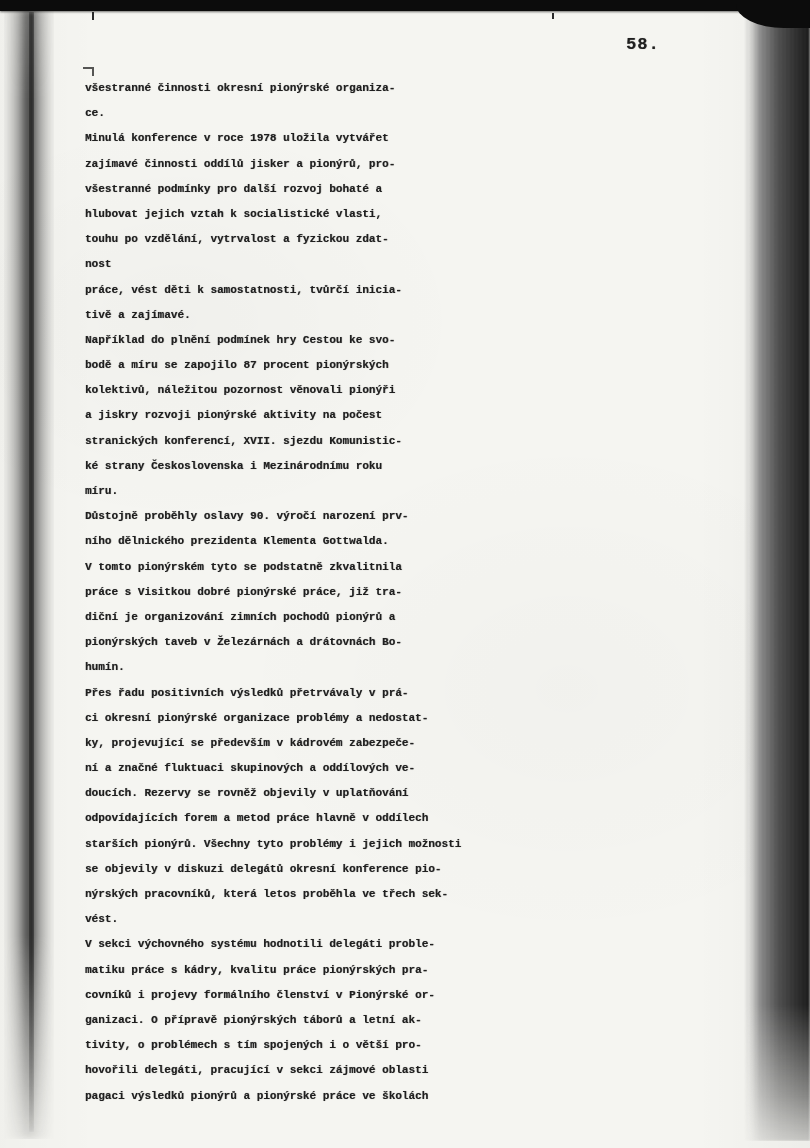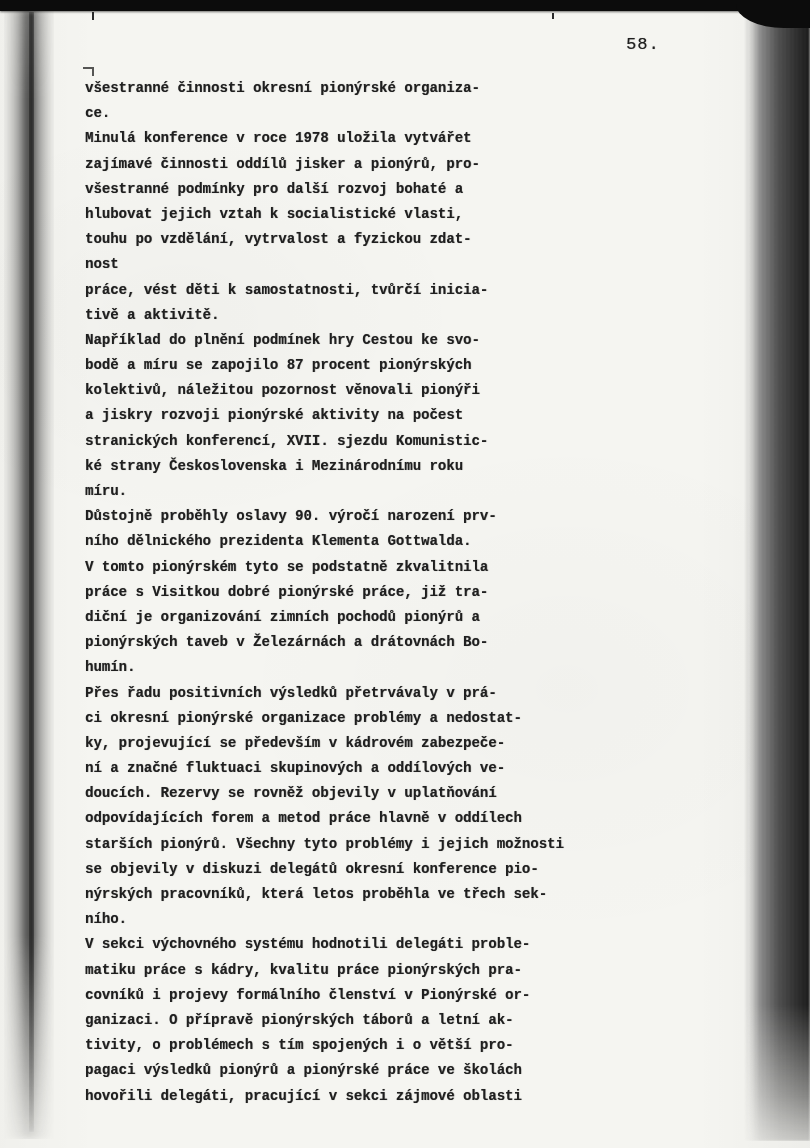--- a/index.html
+++ b/index.html
@@ -91,31 +91,31 @@
     position: absolute; left: 83px; top: 67px;
     width: 9px; height: 7px;
     border-top: 2px solid #2e2e2e;
     border-right: 2px solid #2e2e2e;
     opacity: 0.8;
   }
 
   .page-number {
     position: absolute; left: 626px; top: 35px;
     font-size: 17px;
-    font-weight: 400;
+    font-weight: 700;
     letter-spacing: 1px;
     color: var(--ink, #1f1f1f);
     text-shadow: 0.4px 0.4px 0.7px rgba(15,15,15,0.6);
   }
 
   .typewritten-text {
     position: absolute; left: 85px; top: 76px;
     width: 645px;
     color: var(--ink, #1f1f1f);
-    font-size: 14px;
+    font-size: 11px;
     font-weight: 700;
     text-shadow: 0.4px 0.4px 0.7px rgba(15,15,15,0.55);
   }
   .typewritten-text .line {
     height: 25.2px;
     line-height: 25.2px;
     white-space: pre;
   }
 </style>
 </head>
@@ -138,21 +138,21 @@
 <div class="typewritten-text">
     <div class="line">všestranné činnosti okresní pionýrské organiza-</div>
     <div class="line">ce.</div>
     <div class="line">Minulá konference v roce 1978 uložila vytvářet</div>
     <div class="line">zajímavé činnosti oddílů jisker a pionýrů, pro-</div>
     <div class="line">všestranné podmínky pro další rozvoj bohaté a</div>
     <div class="line">hlubovat jejich vztah k socialistické vlasti,</div>
     <div class="line">touhu po vzdělání, vytrvalost a fyzickou zdat-</div>
     <div class="line">nost</div>
     <div class="line">práce, vést děti k samostatnosti, tvůrčí inicia-</div>
-    <div class="line">tivě a aktivitě.</div>
+    <div class="line">tivě a zajímavé.</div>
     <div class="line">Například do plnění podmínek hry Cestou ke svo-</div>
     <div class="line">bodě a míru se zapojilo 87 procent pionýrských</div>
     <div class="line">kolektivů, náležitou pozornost věnovali pionýři</div>
     <div class="line">a jiskry rozvoji pionýrské aktivity na počest</div>
     <div class="line">stranických konferencí, XVII. sjezdu Komunistic-</div>
     <div class="line">ké strany Československa i Mezinárodnímu roku</div>
     <div class="line">míru.</div>
     <div class="line">Důstojně proběhly oslavy 90. výročí narození prv-</div>
     <div class="line">ního dělnického prezidenta Klementa Gottwalda.</div>
     <div class="line">V tomto pionýrském tyto se podstatně zkvalitnila</div>
@@ -162,21 +162,21 @@
     <div class="line">humín.</div>
     <div class="line">Přes řadu positivních výsledků přetrvávaly v prá-</div>
     <div class="line">ci okresní pionýrské organizace problémy a nedostat-</div>
     <div class="line">ky, projevující se především v kádrovém zabezpeče-</div>
     <div class="line">ní a značné fluktuaci skupinových a oddílových ve-</div>
     <div class="line">doucích. Rezervy se rovněž objevily v uplatňování</div>
     <div class="line">odpovídajících forem a metod práce hlavně v oddílech</div>
     <div class="line">starších pionýrů. Všechny tyto problémy i jejich možnosti</div>
     <div class="line">se objevily v diskuzi delegátů okresní konference pio-</div>
     <div class="line">nýrských pracovníků, která letos proběhla ve třech sek-</div>
-    <div class="line">ního.</div>
+    <div class="line">vést.</div>
     <div class="line">V sekci výchovného systému hodnotili delegáti proble-</div>
     <div class="line">matiku práce s kádry, kvalitu práce pionýrských pra-</div>
     <div class="line">covníků i projevy formálního členství v Pionýrské or-</div>
     <div class="line">ganizaci. O přípravě pionýrských táborů a letní ak-</div>
     <div class="line">tivity, o problémech s tím spojených i o větší pro-</div>
+    <div class="line">hovořili delegáti, pracující v sekci zájmové oblasti</div>
     <div class="line">pagaci výsledků pionýrů a pionýrské práce ve školách</div>
-    <div class="line">hovořili delegáti, pracující v sekci zájmové oblasti</div>
   </div>
 
 </body></html>

